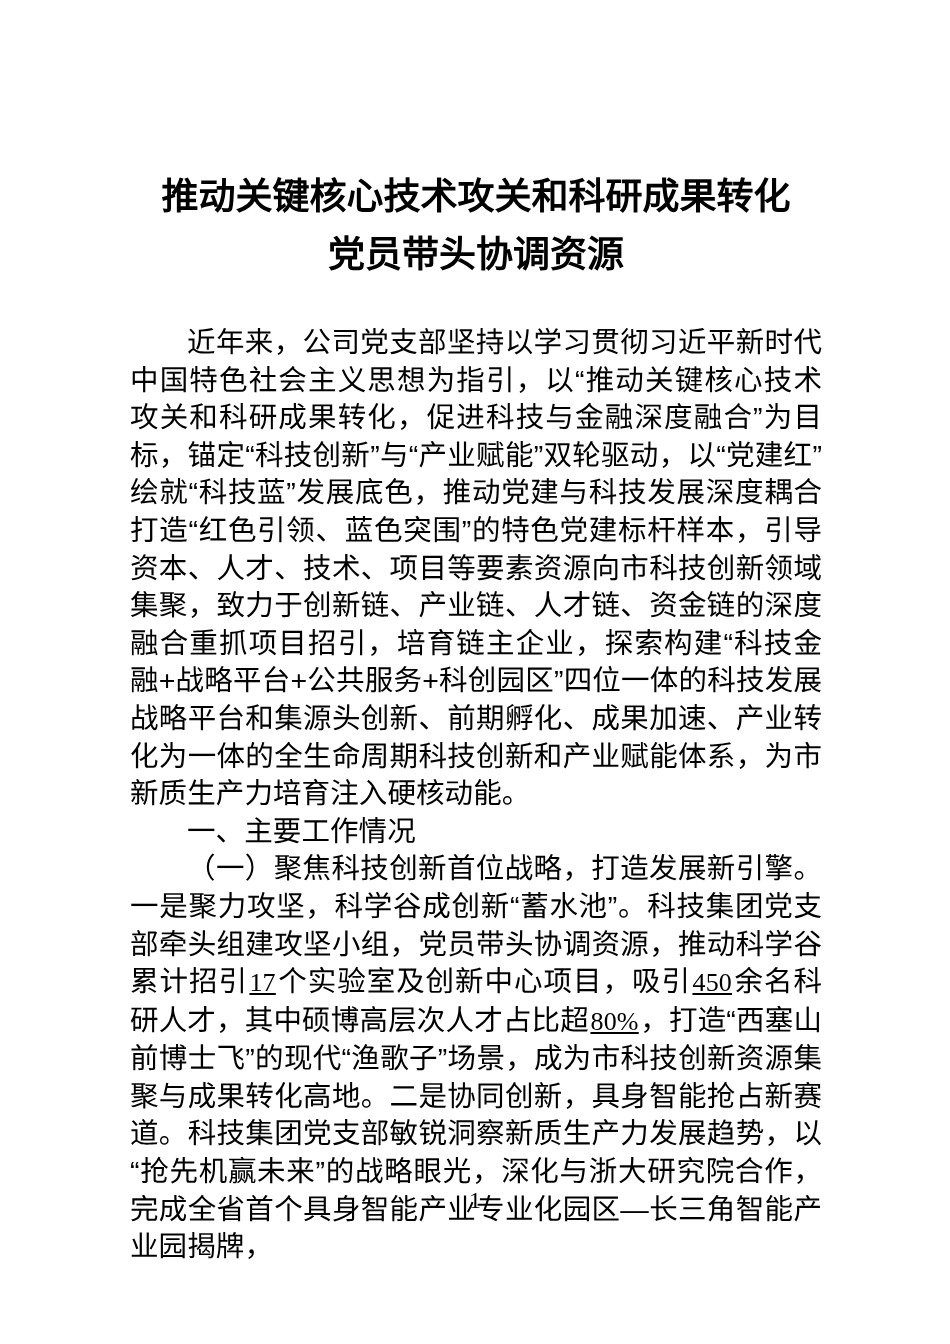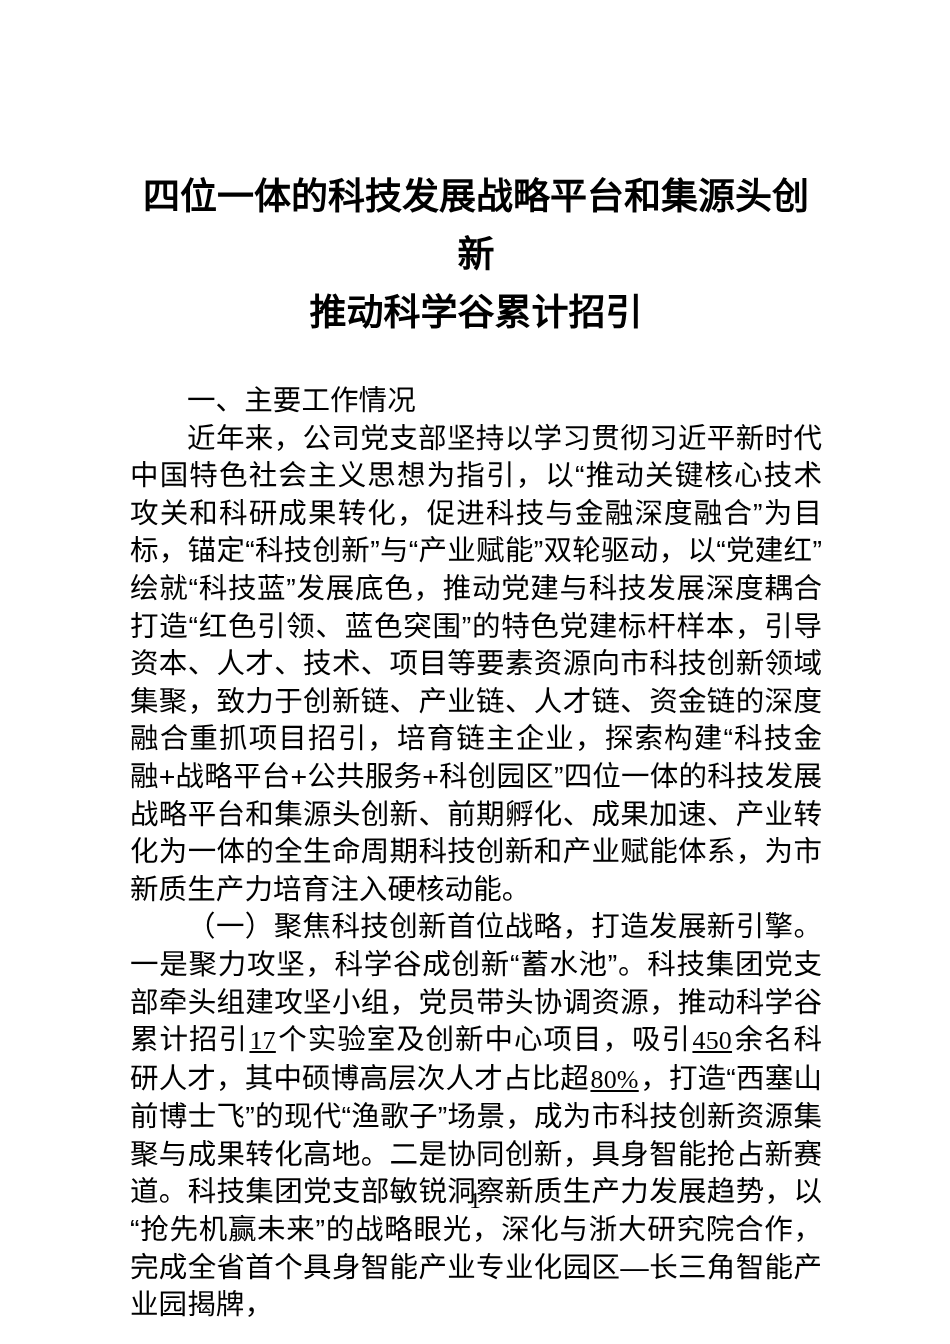--- a/index.html
+++ b/index.html
@@ -96,29 +96,29 @@
   }
 </style>
 </head>
 <body>
 
 <div class="page">
 
   <div class="content">
 
     <h1 class="doc-title">
-      <span class="title-line l1">四位一体的科技发展战略平台和集源头创新</span>
-      <span class="title-line l2">推动科学谷累计招引</span>
+      <span class="title-line l1">推动关键核心技术攻关和科研成果转化</span>
+      <span class="title-line l2">党员带头协调资源</span>
     </h1>
 
     <div class="body-block">
 
+      <p class="para">近年来，公司党支部坚持以学习贯彻习近平新时代中国特色社会主义思想为指引，以“推动关键核心技术攻关和科研成果转化，促进科技与金融深度融合”为目标，锚定“科技创新”与“产业赋能”双轮驱动，以“党建红”绘就“科技蓝”发展底色，推动党建与科技发展深度耦合打造“红色引领、蓝色突围”的特色党建标杆样本，引导资本、人才、技术、项目等要素资源向市科技创新领域集聚，致力于创新链、产业链、人才链、资金链的深度融合重抓项目招引，培育链主企业，探索构建“科技金融+战略平台+公共服务+科创园区”四位一体的科技发展战略平台和集源头创新、前期孵化、成果加速、产业转化为一体的全生命周期科技创新和产业赋能体系，为市新质生产力培育注入硬核动能。</p>
+
       <p class="para">一、主要工作情况</p>
-
-      <p class="para">近年来，公司党支部坚持以学习贯彻习近平新时代中国特色社会主义思想为指引，以“推动关键核心技术攻关和科研成果转化，促进科技与金融深度融合”为目标，锚定“科技创新”与“产业赋能”双轮驱动，以“党建红”绘就“科技蓝”发展底色，推动党建与科技发展深度耦合打造“红色引领、蓝色突围”的特色党建标杆样本，引导资本、人才、技术、项目等要素资源向市科技创新领域集聚，致力于创新链、产业链、人才链、资金链的深度融合重抓项目招引，培育链主企业，探索构建“科技金融+战略平台+公共服务+科创园区”四位一体的科技发展战略平台和集源头创新、前期孵化、成果加速、产业转化为一体的全生命周期科技创新和产业赋能体系，为市新质生产力培育注入硬核动能。</p>
 
       <p class="para"><span>（一）聚焦科技创新首位战略，打造发展新引擎。一是聚力攻坚，科学谷成创新“蓄水池”。科技集团党支部牵头组建攻坚小组，党员带头协调资源，推动科学谷累计招引</span><span class="num">17</span><span>个实验室及创新中心项目，吸引</span><span class="num">450</span><span>余名科研人才，其中硕博高层次人才占比超</span><span class="num">80%</span><span>，打造“西塞山前博士飞”的现代“渔歌子”场景，成为市科技创新资源集聚与成果转化高地。二是协同创新，具身智能抢占新赛道。科技集团党支部敏锐洞察新质生产力发展趋势，以“抢先机赢未来”的战略眼光，深化与浙大研究院合作，完成全省首个具身智能产业专业化园区—长三角智能产业园揭牌，</span></p>
 
     </div>
 
   </div>
 
   <div class="page-number">1</div>
 
 </div>

